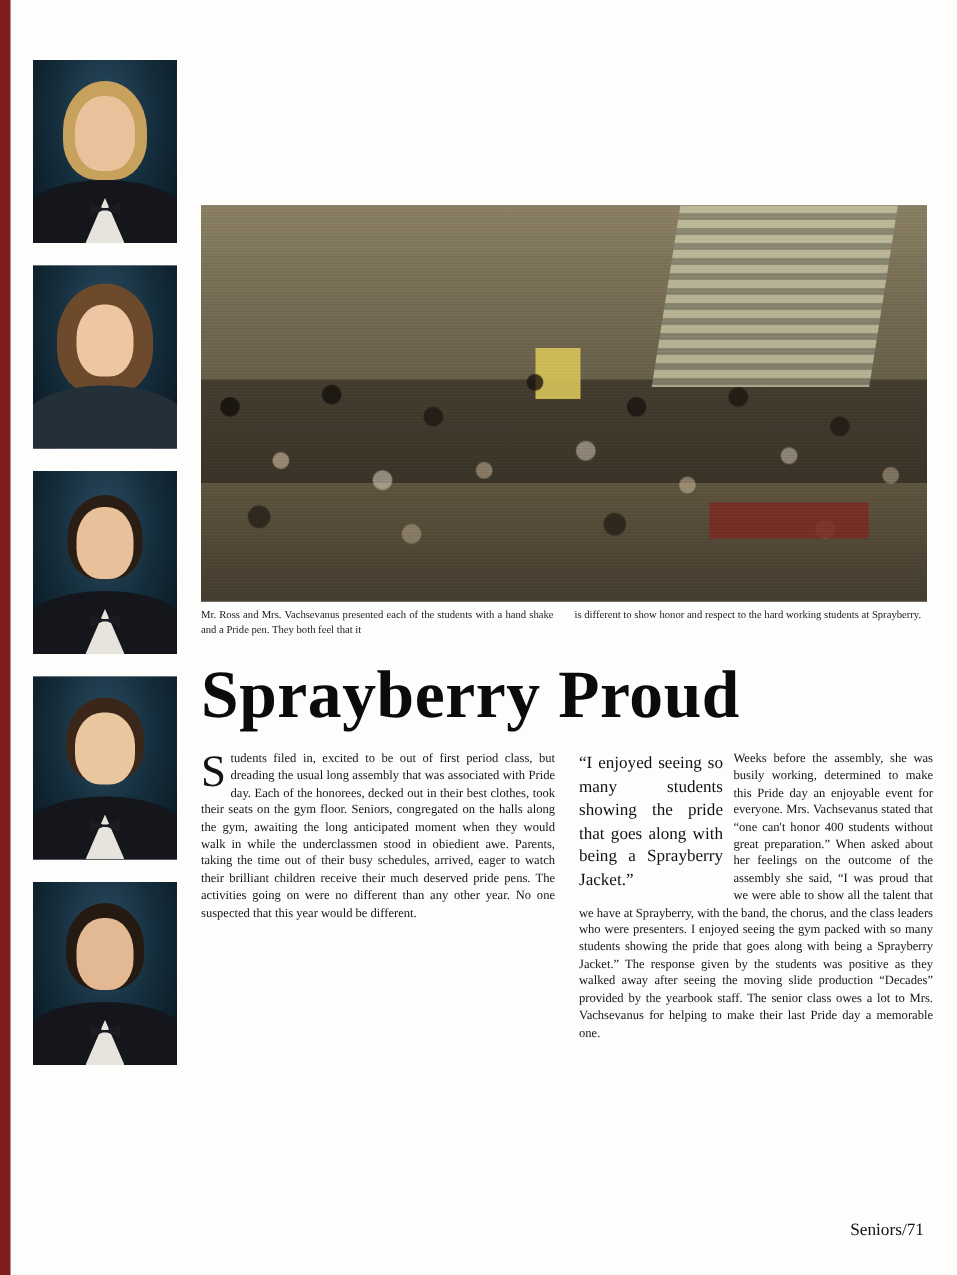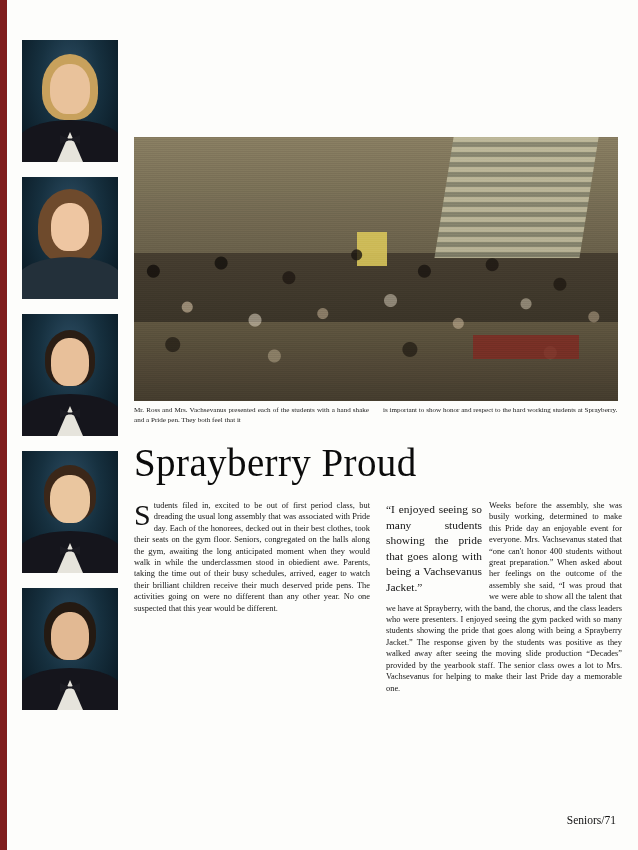--- a/index.html
+++ b/index.html
@@ -188,25 +188,26 @@
     color: #1a1a1a;
   }
 
   
   .headline {
     position: absolute;
     left: 134px;
     top: 438px;
     width: 492px;
     font-family: "Liberation Serif", serif;
-    font-size: 39px;
+    font-size: 45px;
     line-height: 50px;
     letter-spacing: .4px;
     color: #0b0b0b;
     white-space: nowrap;
+    font-weight: bold;
   }
 
   
   .body-cols {
     position: absolute;
     left: 134px;
     top: 500px;
     width: 488px;
     display: flex;
     gap: 16px;
@@ -315,30 +316,30 @@
     <div class="mp-stair"></div>
     <div class="mp-banner"></div>
     <div class="mp-floor"></div>
     <div class="mp-crowd"></div>
     <div class="mp-table"></div>
     <div class="mp-grain"></div>
   </div>
 
   <div class="caption">
     <div class="col">Mr. Ross and Mrs. Vachsevanus presented each of the students with a hand shake and a Pride pen. They both feel that it</div>
-    <div class="col">is important to show honor and respect to the hard working students at Sprayberry.</div>
+    <div class="col">is different to show honor and respect to the hard working students at Sprayberry.</div>
   </div>
 
   <div class="headline">Sprayberry Proud</div>
 
   <div class="body-cols">
     <div class="col-left">
       <p class="dropcap-para">Students filed in, excited to be out of first period class, but dreading the usual long assembly that was associated with Pride day. Each of the honorees, decked out in their best clothes, took their seats on the gym floor. Seniors, congregated on the halls along the gym, awaiting the long anticipated moment when they would walk in while the underclassmen stood in obiedient awe. Parents, taking the time out of their busy schedules, arrived, eager to watch their brilliant children receive their much deserved pride pens. The activities going on were no different than any other year. No one suspected that this year would be different.</p>
     </div>
     <div class="col-right">
-      <div class="pullquote">“I enjoyed seeing so many students showing the pride that goes along with being a Vachsevanus Jacket.”</div>
+      <div class="pullquote">“I enjoyed seeing so many students showing the pride that goes along with being a Sprayberry Jacket.”</div>
       <p>Weeks before the assembly, she was busily working, determined to make this Pride day an enjoyable event for everyone. Mrs. Vachsevanus stated that “one can't honor 400 students without great preparation.” When asked about her feelings on the outcome of the assembly she said, “I was proud that we were able to show all the talent that we have at Sprayberry, with the band, the chorus, and the class leaders who were presenters. I enjoyed seeing the gym packed with so many students showing the pride that goes along with being a Sprayberry Jacket.” The response given by the students was positive as they walked away after seeing the moving slide production “Decades” provided by the yearbook staff. The senior class owes a lot to Mrs. Vachsevanus for helping to make their last Pride day a memorable one.</p>
     </div>
   </div>
 
   <div class="folio">Seniors/71</div>
 
 </div>
 
 </body></html>

